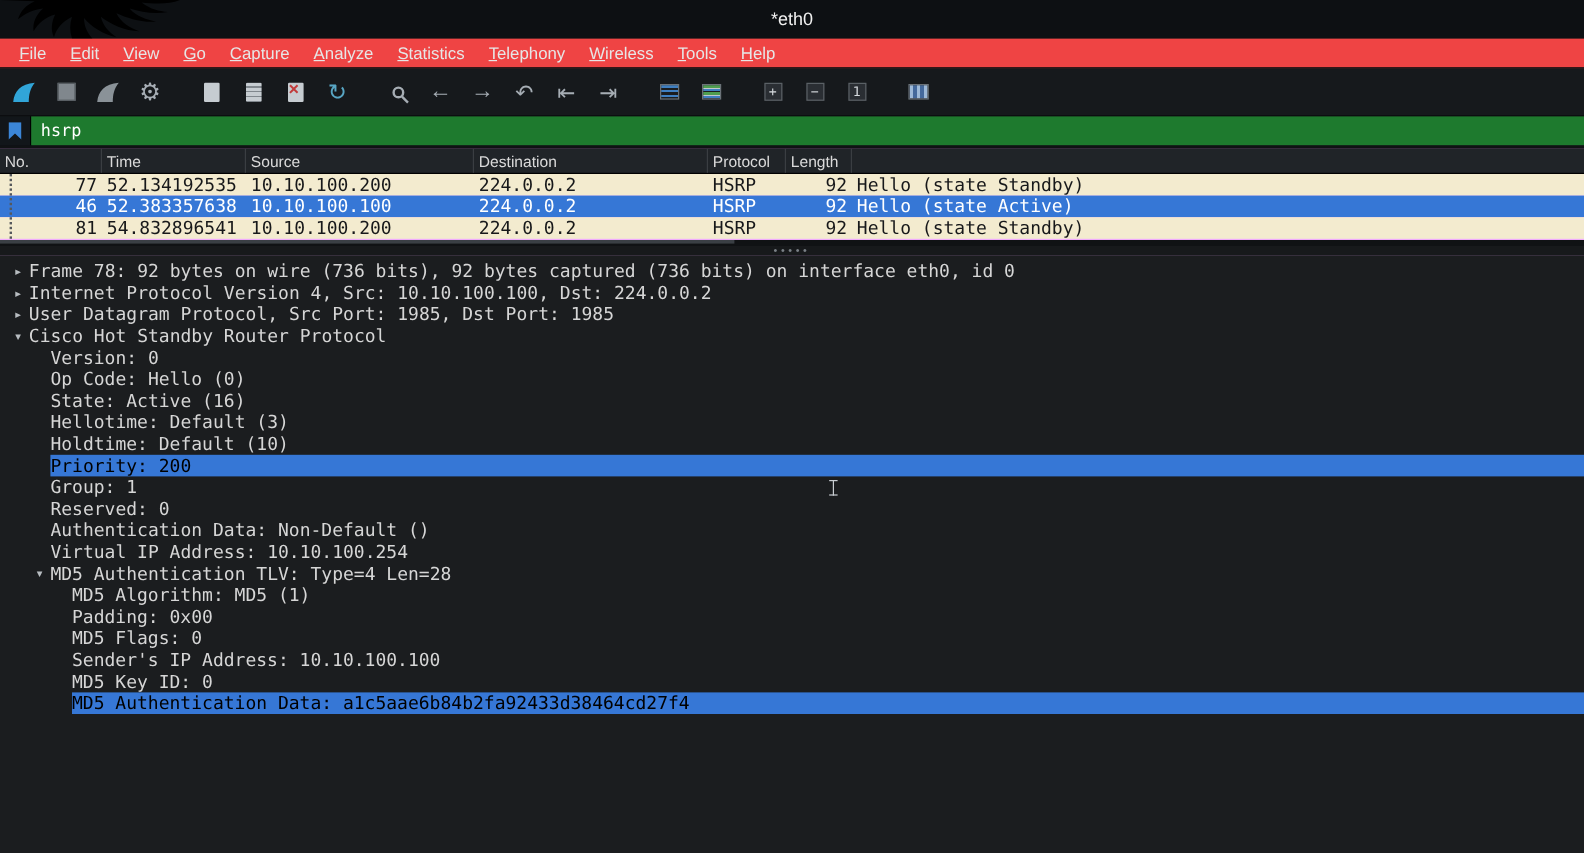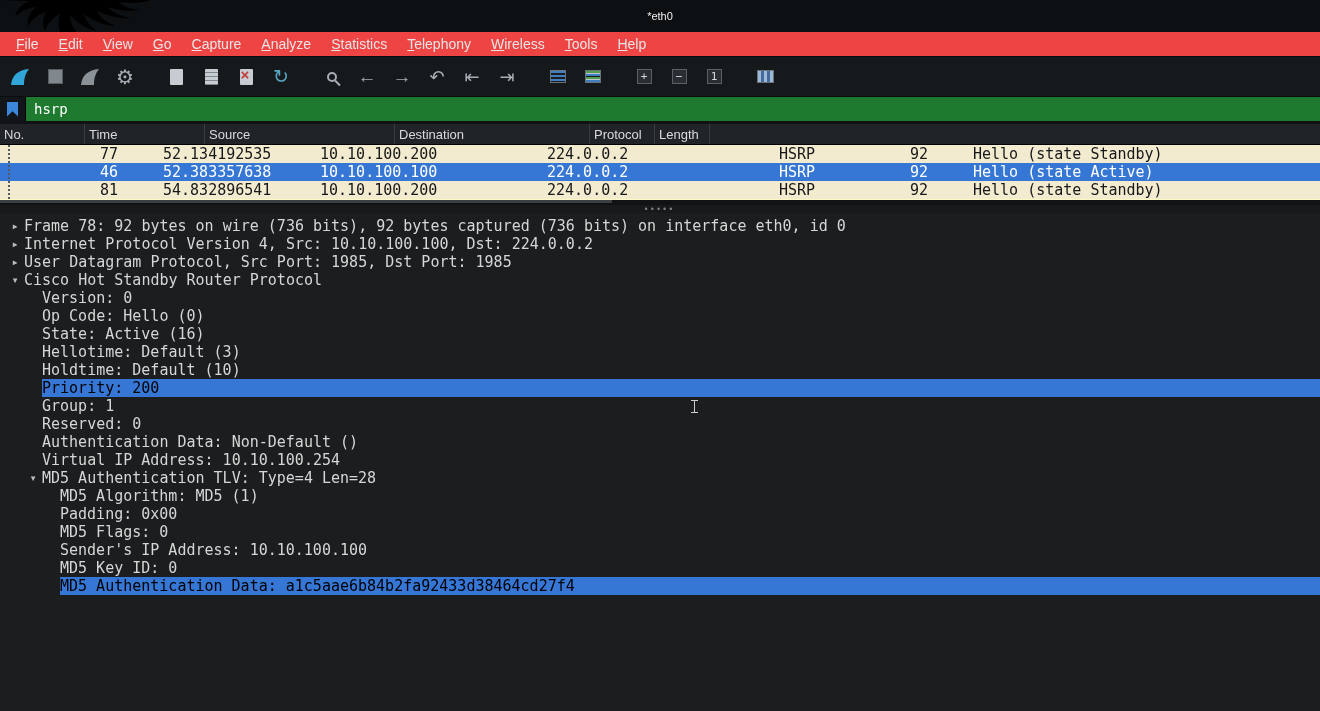--- a/index.html
+++ b/index.html
@@ -2,21 +2,21 @@
 <html><head>
 <meta charset="utf-8">
 <style>
   * { margin:0; padding:0; box-sizing:border-box; }
   html,body { width:1320px; height:711px; overflow:hidden; background:#000; }
   body { font-family:"Liberation Sans", sans-serif; }
   .window { width:1320px; height:711px; display:flex; flex-direction:column; background:#1b1d1f; }
 
   
   .titlebar { height:32px; background:#0d1013; position:relative; display:flex; align-items:center; justify-content:center; flex:none; }
-  .titlebar .title { color:#f0f0f0; font-size:11px; }
+  .titlebar .title { color:#f0f0f0; font-size:15px; }
   .kali-logo { position:absolute; left:0; top:0; height:32px; }
 
   
   .menubar { height:25px; background:#ef4444; display:flex; align-items:center; padding-left:6px; flex:none; border-bottom:1px solid #0a0c0e; }
   .mi { display:inline-block; color:#e6e6e6; font-size:14px; padding:3px 10px; cursor:default; }
   .mi::first-letter { text-decoration:underline; }
 
   
   .toolbar { height:40px; background:#16191c; display:flex; align-items:center; padding-left:8px; gap:11px; flex:none; border-bottom:1px solid #0a0c0e; }
   .tb { width:24px; height:24px; display:flex; align-items:center; justify-content:center; background:none; border:none; cursor:default; }
@@ -47,34 +47,34 @@
   .z-one::before { content:"1"; }
   .colsic { width:17px; height:13px; border:1px solid #6b7278; background:repeating-linear-gradient(90deg,#9db9d8 0 3px,#44699c 3px 6px); }
 
   
   .filterbar { height:27px; display:flex; align-items:stretch; background:#101315; flex:none; border-bottom:3px solid #101214; }
   .bmbtn { width:26px; display:flex; align-items:center; justify-content:center; background:#12161a; border:none; border-right:1px solid #000; }
   .bm { width:11px; height:15px; background:#3b86d8; clip-path:polygon(0 0,100% 0,100% 100%,50% 65%,0 100%); }
   .filter-input { flex:1; background:#1e7a2e; border:none; outline:none; color:#ffffff; font-family:"DejaVu Sans Mono",monospace; font-size:14px; padding:0 8px; }
 
   
-  .plist { flex:none; background:#fef9c3; }
+  .plist { flex:none; background:#f0abfc; }
   .phead { display:flex; height:21px; background:#202428; color:#dadada; font-size:13px; line-height:21px; border-bottom:1px solid #000; }
   .ph { border-right:1px solid #3a3e42; padding:0 4px; overflow:hidden; white-space:nowrap; }
   .c-no { width:85px; flex:none; }
   .c-time { width:120px; flex:none; }
   .c-src { width:190px; flex:none; }
   .c-dst { width:195px; flex:none; }
   .c-proto { width:65px; flex:none; }
   .c-len { width:55px; flex:none; }
   .c-info { flex:1; }
   .rows { position:relative; }
   .rel-line { position:absolute; left:8px; top:0; bottom:0; border-left:2px dotted #55585c; pointer-events:none; }
   .prow { display:flex; height:18px; font-family:"DejaVu Sans Mono",monospace; font-size:15px; line-height:18px; }
-  .prow span { padding:0 4px; overflow:hidden; white-space:nowrap;margin-left:37px; }
+  .prow span { padding:0 4px; overflow:hidden; white-space:nowrap; }
   .prow .c-no, .prow .c-len { text-align:right; }
   .prow.hsrp { background:#f3ebcf; color:#17181a; }
   .prow.selected { background:#3677d6; color:#ffffff; }
   .hscroll { height:5px; background:#101214; }
   .hscroll .handle { width:612px; height:3px; background:#3a3f44; margin-top:1px; }
   .splitter { height:8px; background:#17191b; display:flex; align-items:center; justify-content:center; }
   .splitter .dots { color:#7a8086; font-size:9px; letter-spacing:3px; line-height:8px; }
 
   
   .details { flex:1; background:#1b1d1f; padding-top:4px; font-family:"DejaVu Sans Mono",monospace; font-size:15px; color:#d6d6d6; overflow:hidden; }

